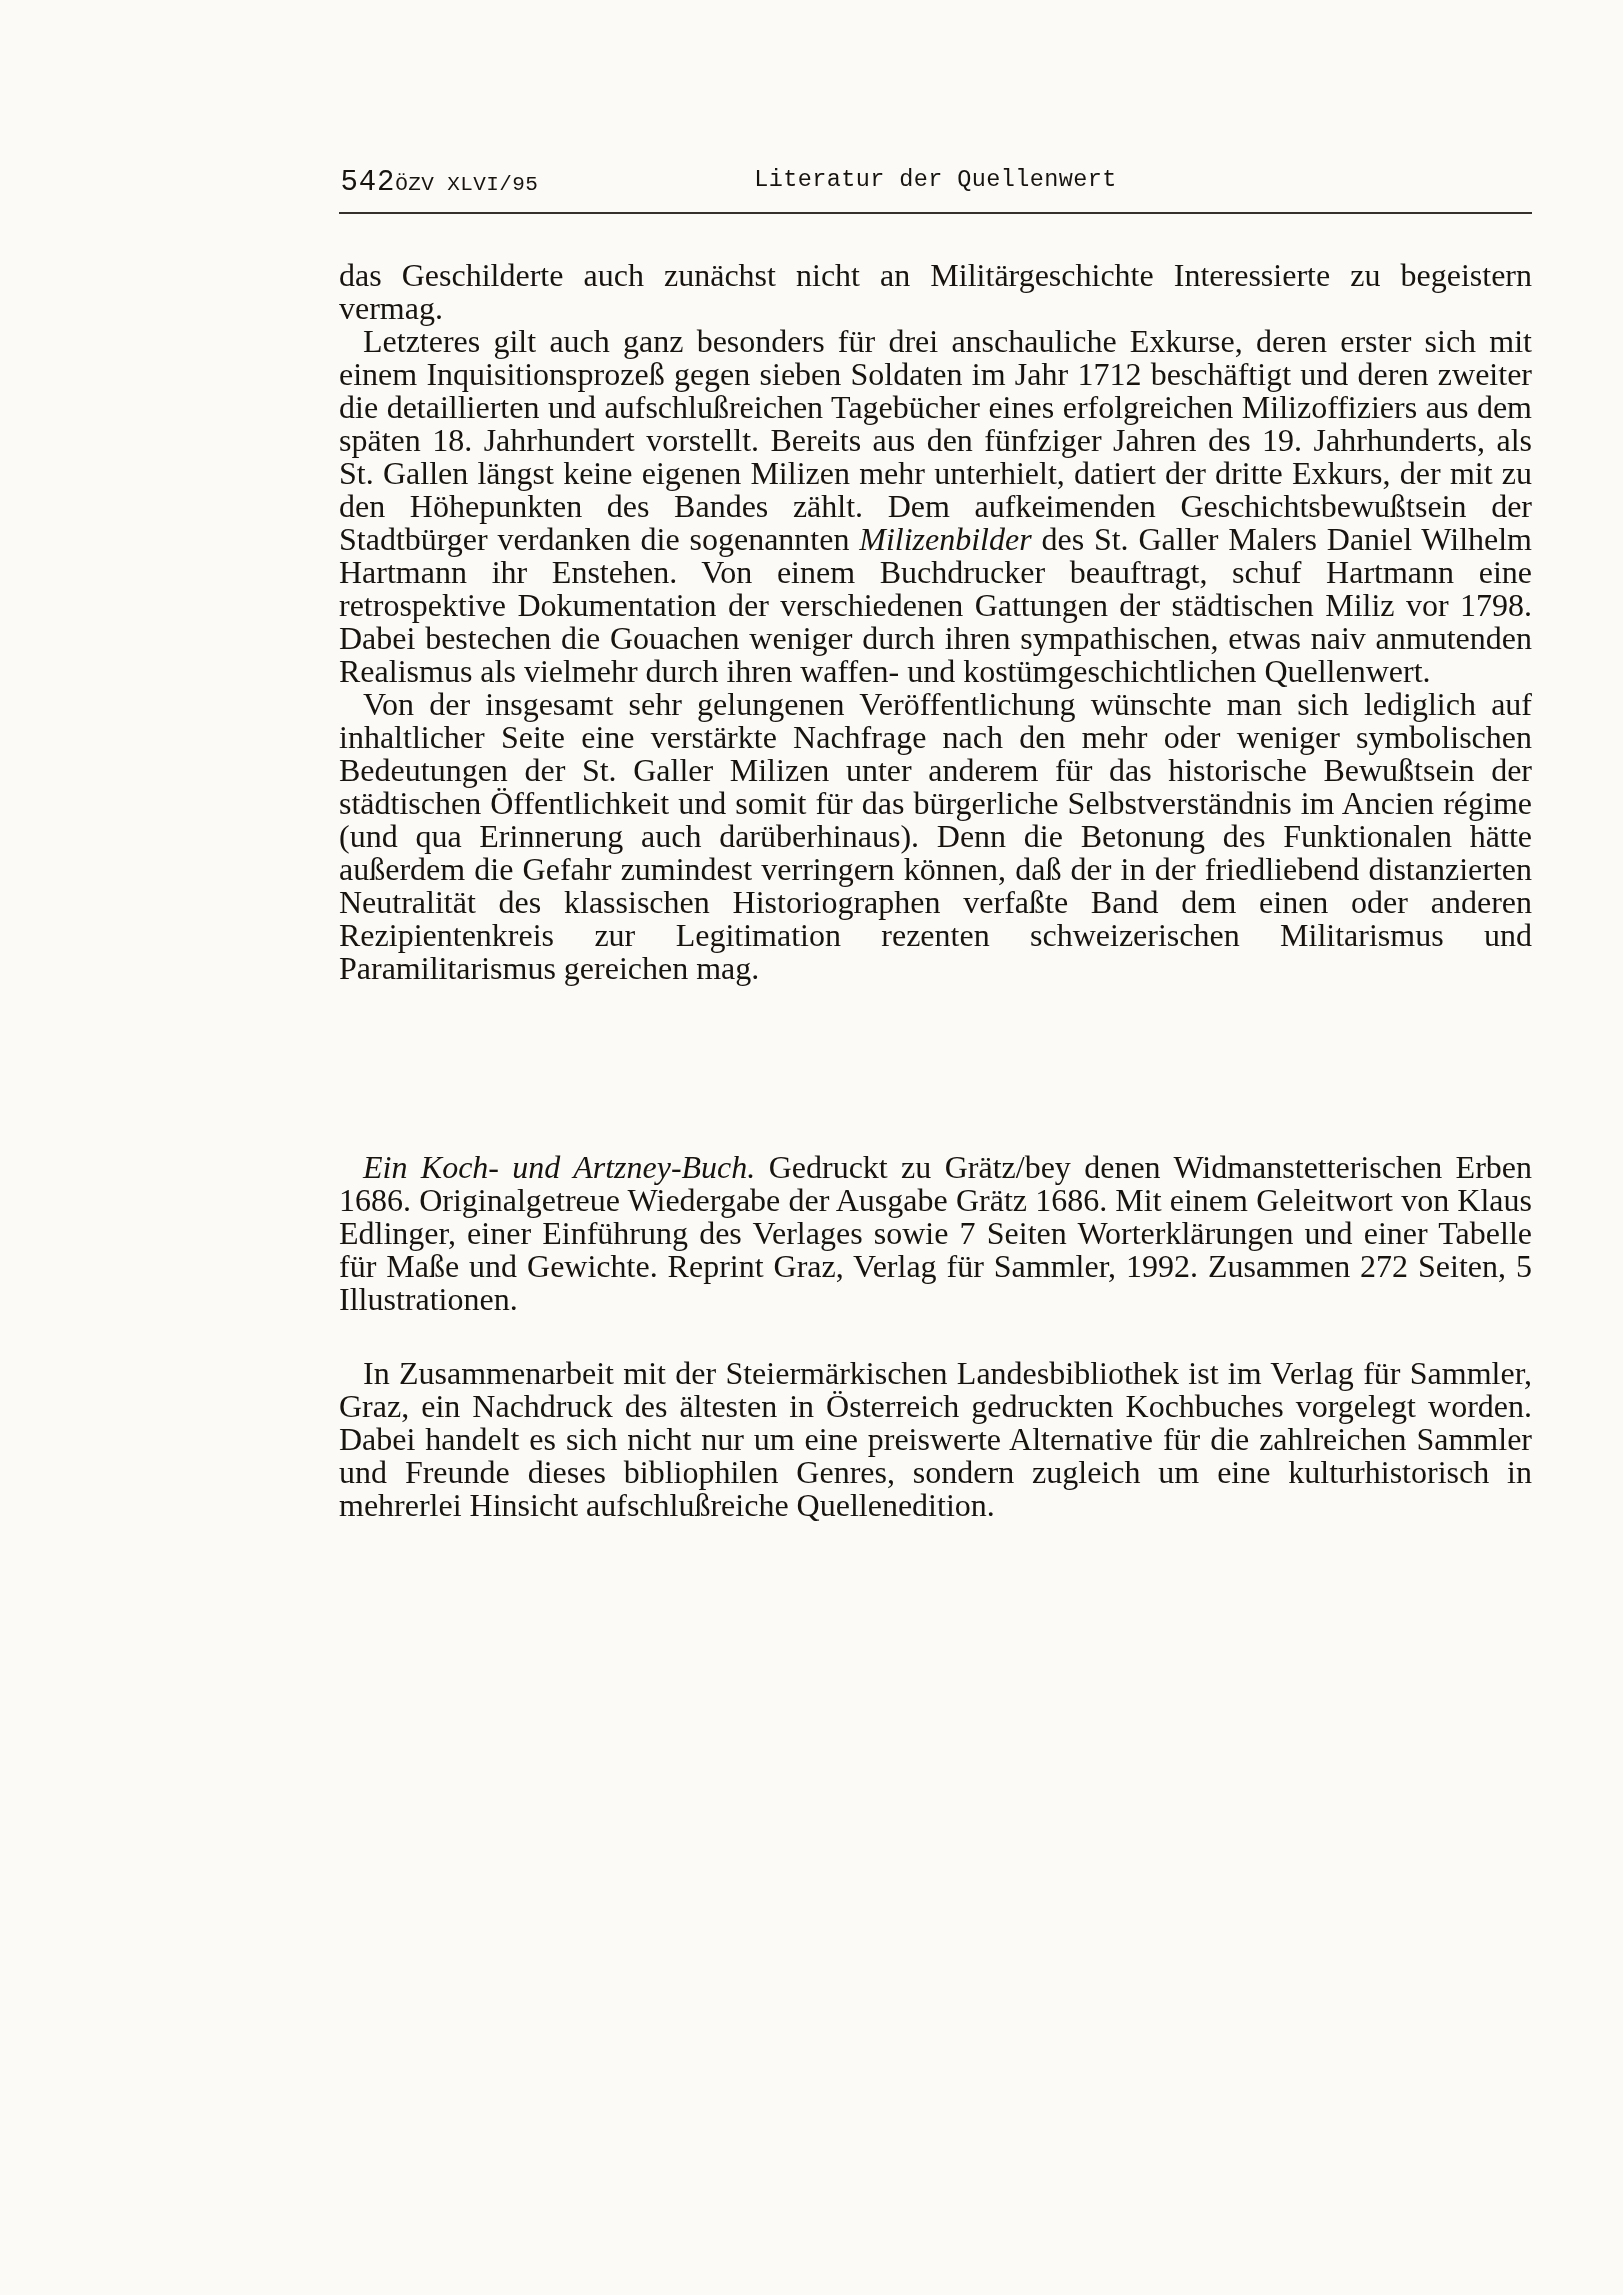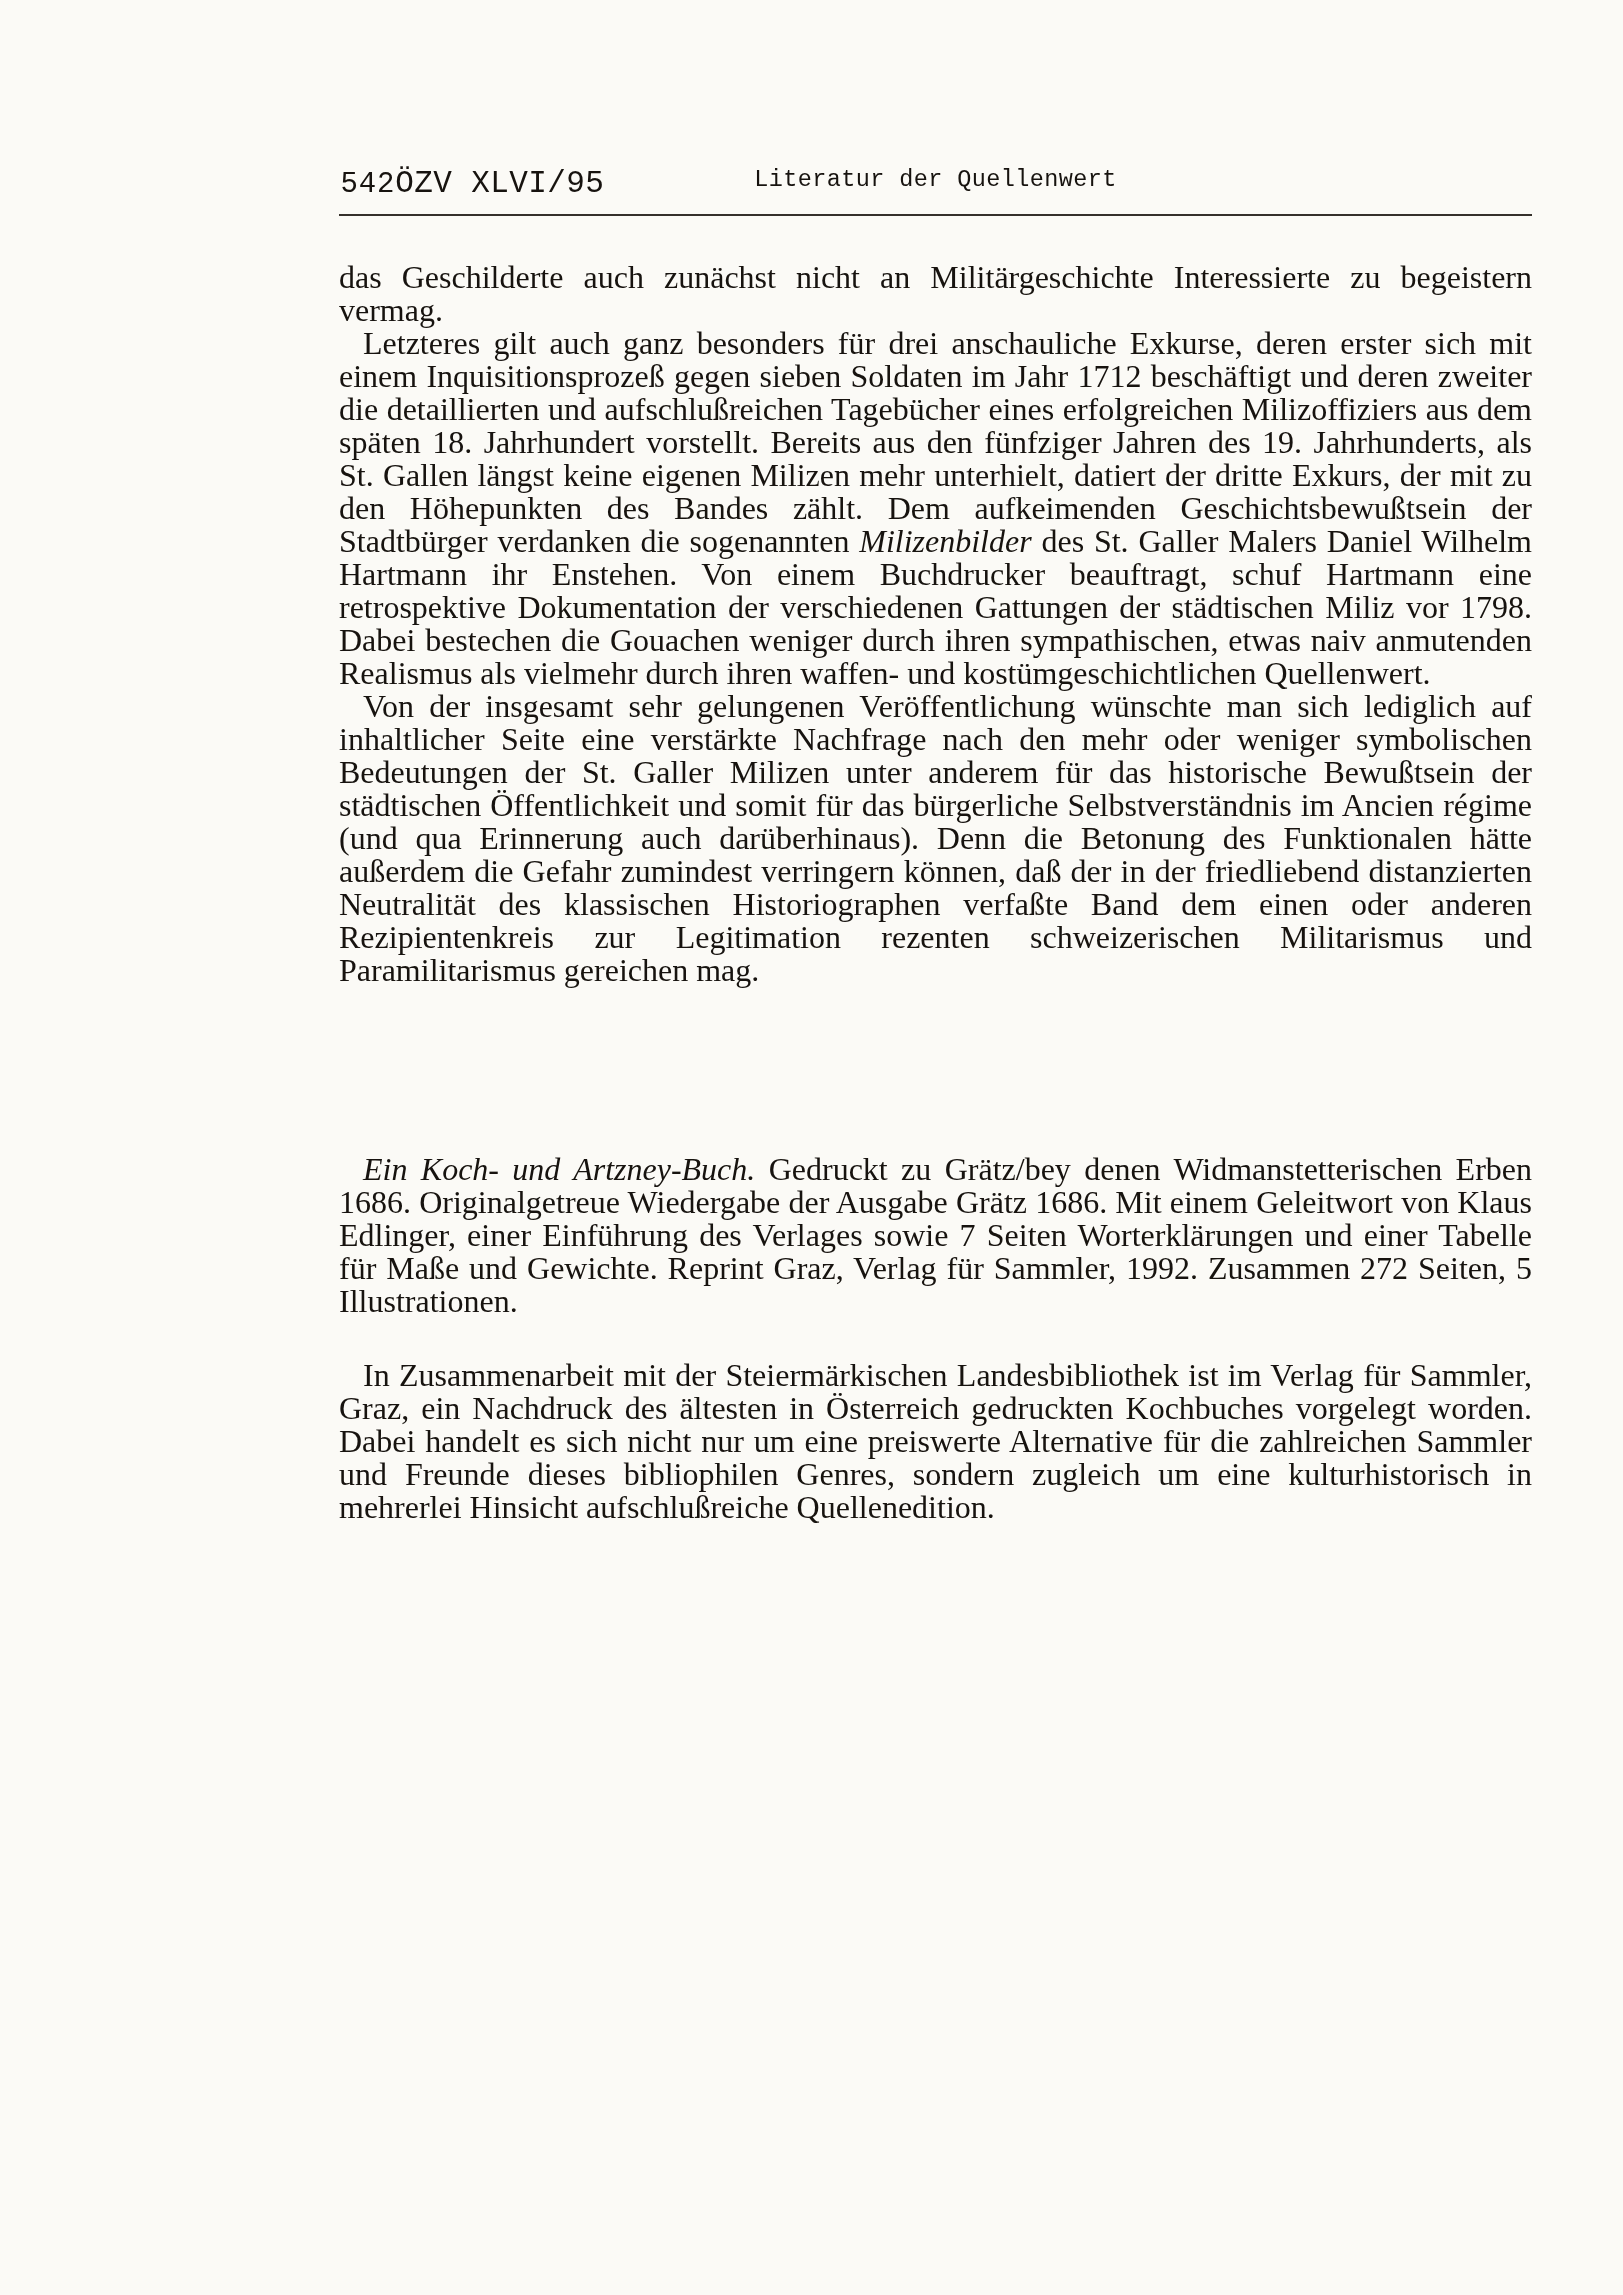--- a/index.html
+++ b/index.html
@@ -33,21 +33,21 @@
     letter-spacing: 0.8px;
   }
   .running-title {
     font-size: 23.5px;
     letter-spacing: 0.4px;
     position: absolute;
     left: 50%;
     transform: translateX(-50%);
   }
   .journal-ref {
-    font-size: 31px;
+    font-size: 21px;
     letter-spacing: 0.4px;
   }
   .header-rule {
     border: none;
     border-top: 2.4px solid #35302b;
     margin: 13px 0 0 0;
     width: 100%;
   }
   .text-block {
     margin-top: 45px;

